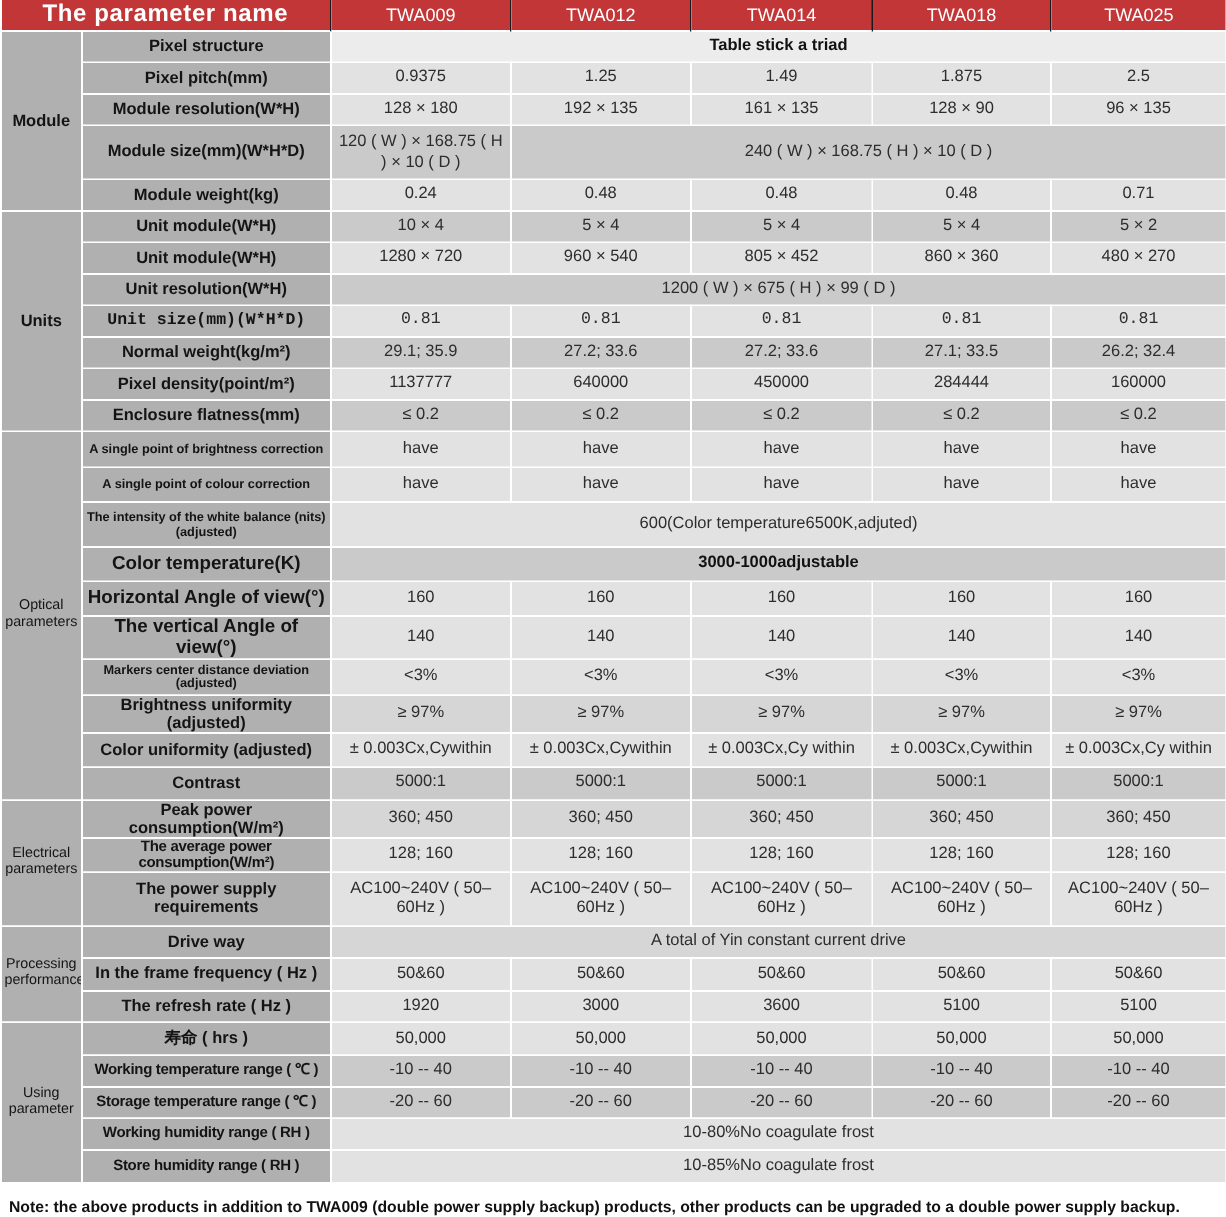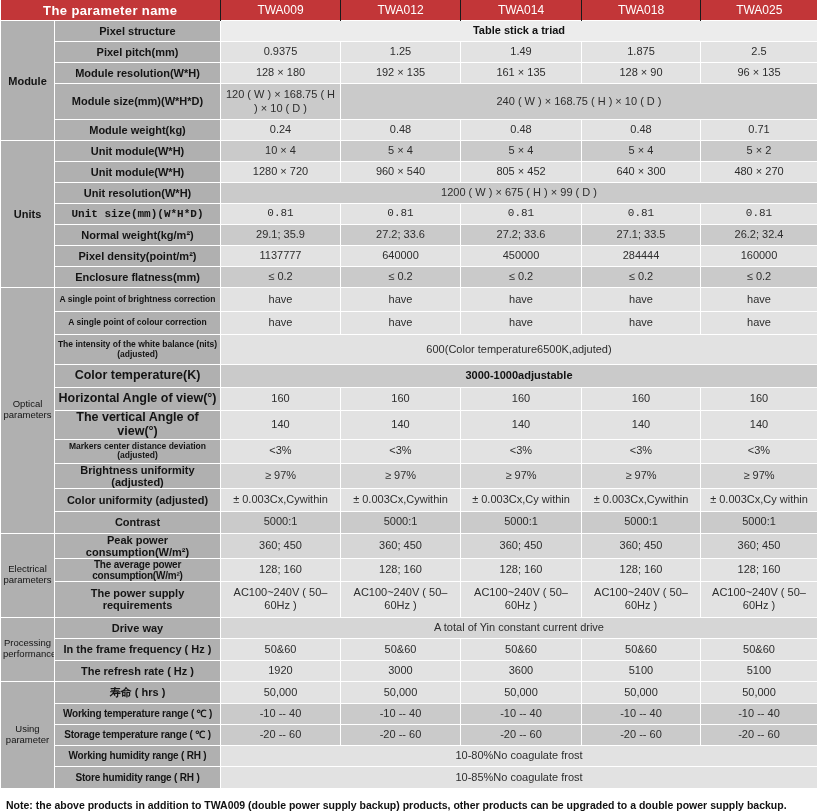--- a/index.html
+++ b/index.html
@@ -2,21 +2,21 @@
 <html style="--header-bg: #C23638; --header-text: #FFFFFF; --header-divider: #1A1A1A; --label-bg: #B0B0B0; --row-xlight: #ECECEC; --row-light: #E2E2E2; --row-mid: #CACACA; --row-mid2: #D6D6D6; --grid: #FFFFFF; --text: #2D2D2D;"><head>
 <meta charset="utf-8">
 <style>
   html,body{margin:0;padding:0;background:#fff;}
   body{width:817px;font-family:"Liberation Sans", sans-serif;-webkit-font-smoothing:antialiased;}
   table{border-collapse:collapse;table-layout:fixed;width:817px;}
   th,td{border:1px solid var(--grid,#fff);overflow:hidden;padding:0 2px;text-align:center;vertical-align:middle;}
   thead th{background:var(--header-bg,#C23638);color:var(--header-text,#fff);font-weight:400;font-size:12px;
            border:none;border-left:1px solid var(--header-divider,#1a1a1a);height:20px;}
   thead th:first-child{border-left:none;}
-  th.param-head{font-weight:700;font-size:13px;letter-spacing:.4px;}
+  th.param-head{font-weight:700;font-size:16px;letter-spacing:.4px;}
   td.group,td.label{background:var(--label-bg,#B0B0B0);font-weight:700;color:#141414;}
   td.group{font-size:11px;}
   td.group.gsmall{font-size:9.5px;font-weight:400;text-align:center;padding-left:2px;line-height:1.15;}
   td.label{font-size:11px;line-height:1.1;}
   td.label.small{font-size:8.5px;}
   td.label.smallw{font-size:10px;letter-spacing:-0.2px;}
   td.label.big{font-size:12.5px;}
   td.data{font-size:11px;color:var(--text,#2d2d2d);line-height:1.25;}
   td.data.b{font-weight:700;color:#111;}
   .s-xlight{background:var(--row-xlight,#ECECEC);}
@@ -90,21 +90,21 @@
         <td class="data s-mid">5 × 4</td>
         <td class="data s-mid">5 × 4</td>
         <td class="data s-mid">5 × 4</td>
         <td class="data s-mid">5 × 2</td>
       </tr>
       <tr style="height: 21px;">
         <td class="label">Unit module(W*H)</td>
         <td class="data s-light">1280 × 720</td>
         <td class="data s-light">960 × 540</td>
         <td class="data s-light">805 × 452</td>
-        <td class="data s-light">640 × 300</td>
+        <td class="data s-light">860 × 360</td>
         <td class="data s-light">480 × 270</td>
       </tr>
       <tr style="height: 21px;">
         <td class="label">Unit resolution(W*H)</td>
         <td colspan="5" class="data s-mid">1200 ( W ) × 675 ( H ) × 99 ( D )</td>
       </tr>
       <tr style="height: 21px; font-family: Liberation Mono, monospace;">
         <td class="label">Unit size(mm)(W*H*D)</td>
         <td class="data s-light">0.81</td>
         <td class="data s-light">0.81</td>

